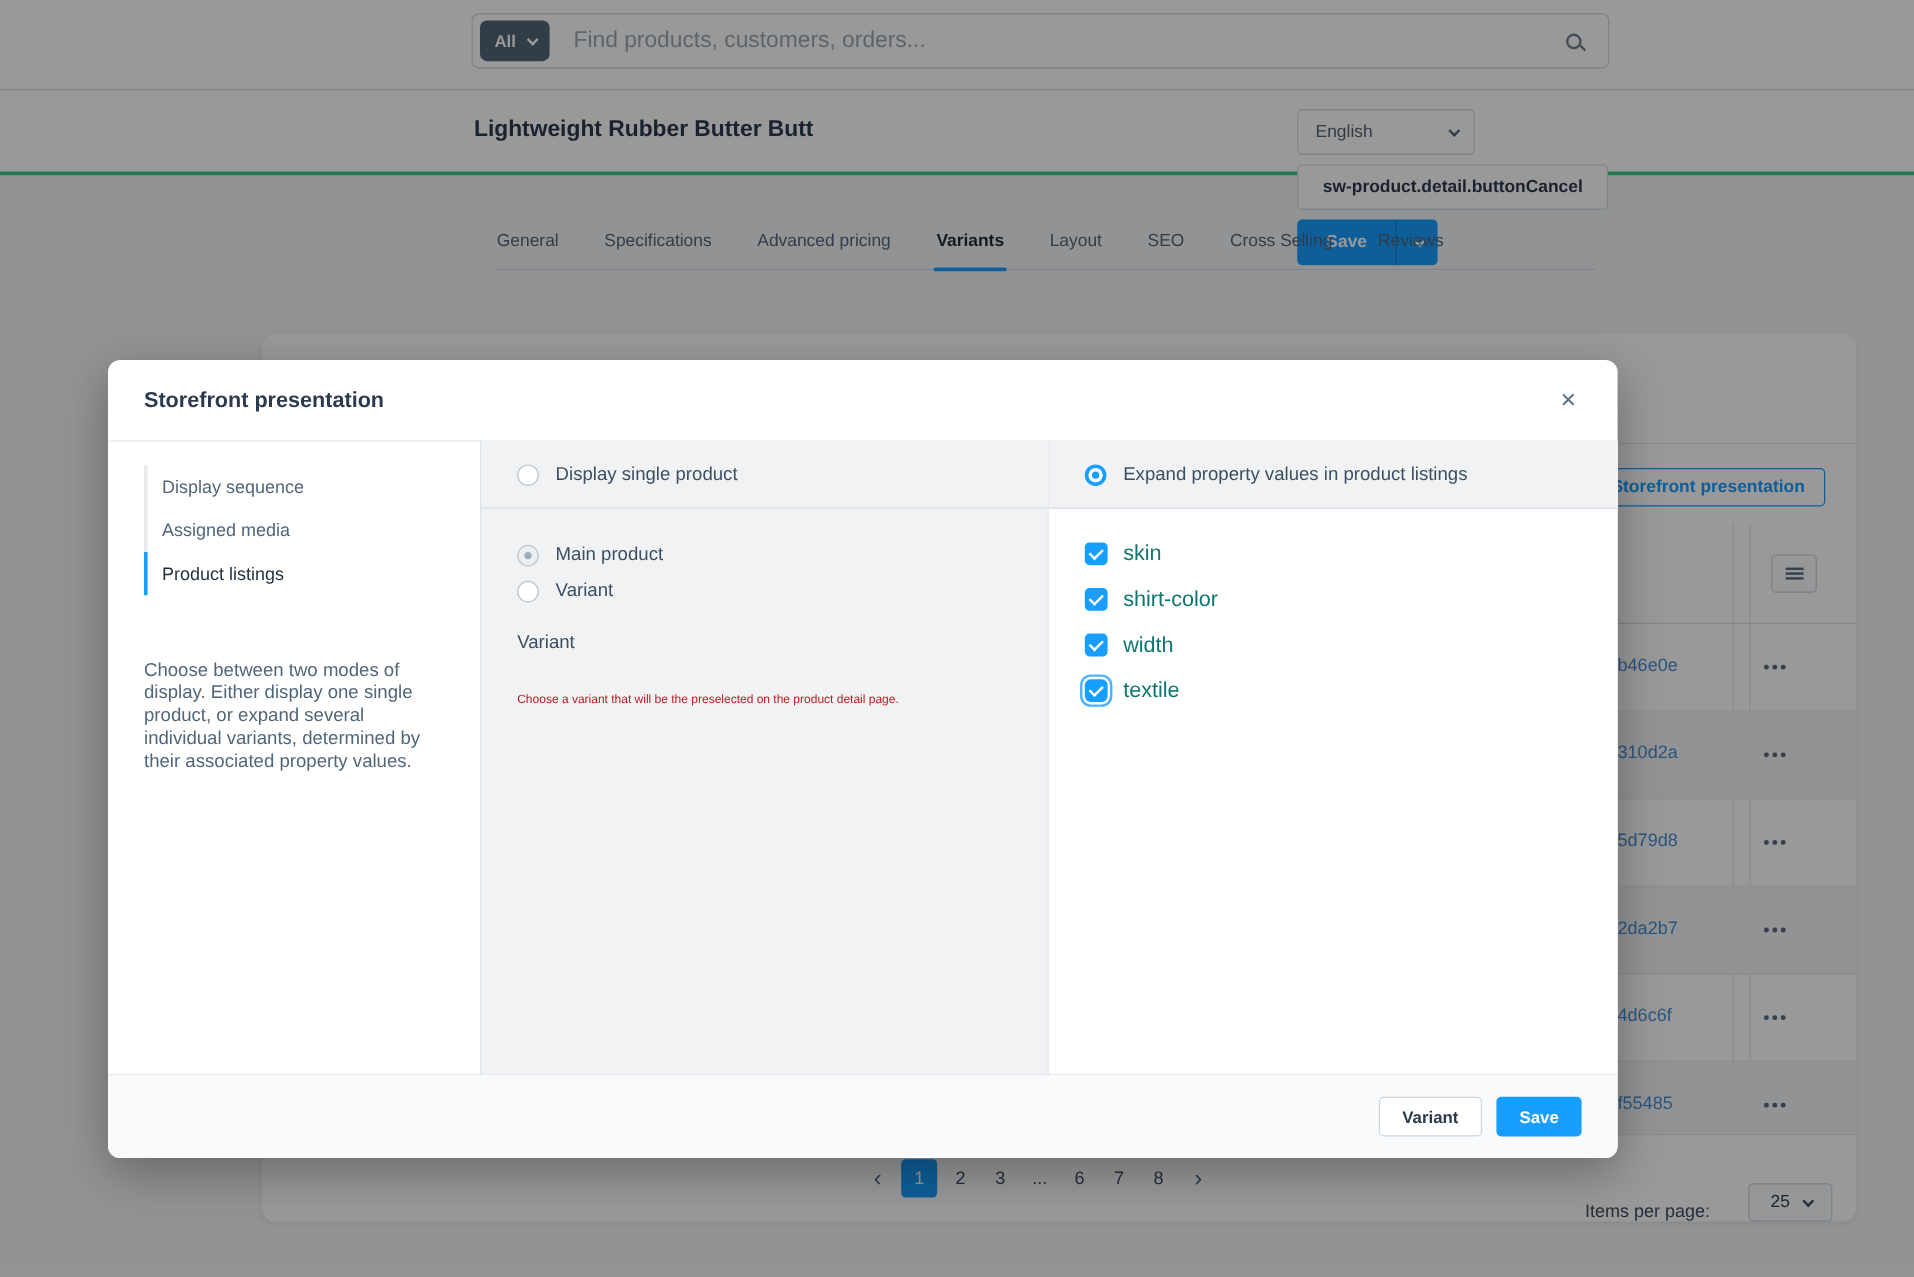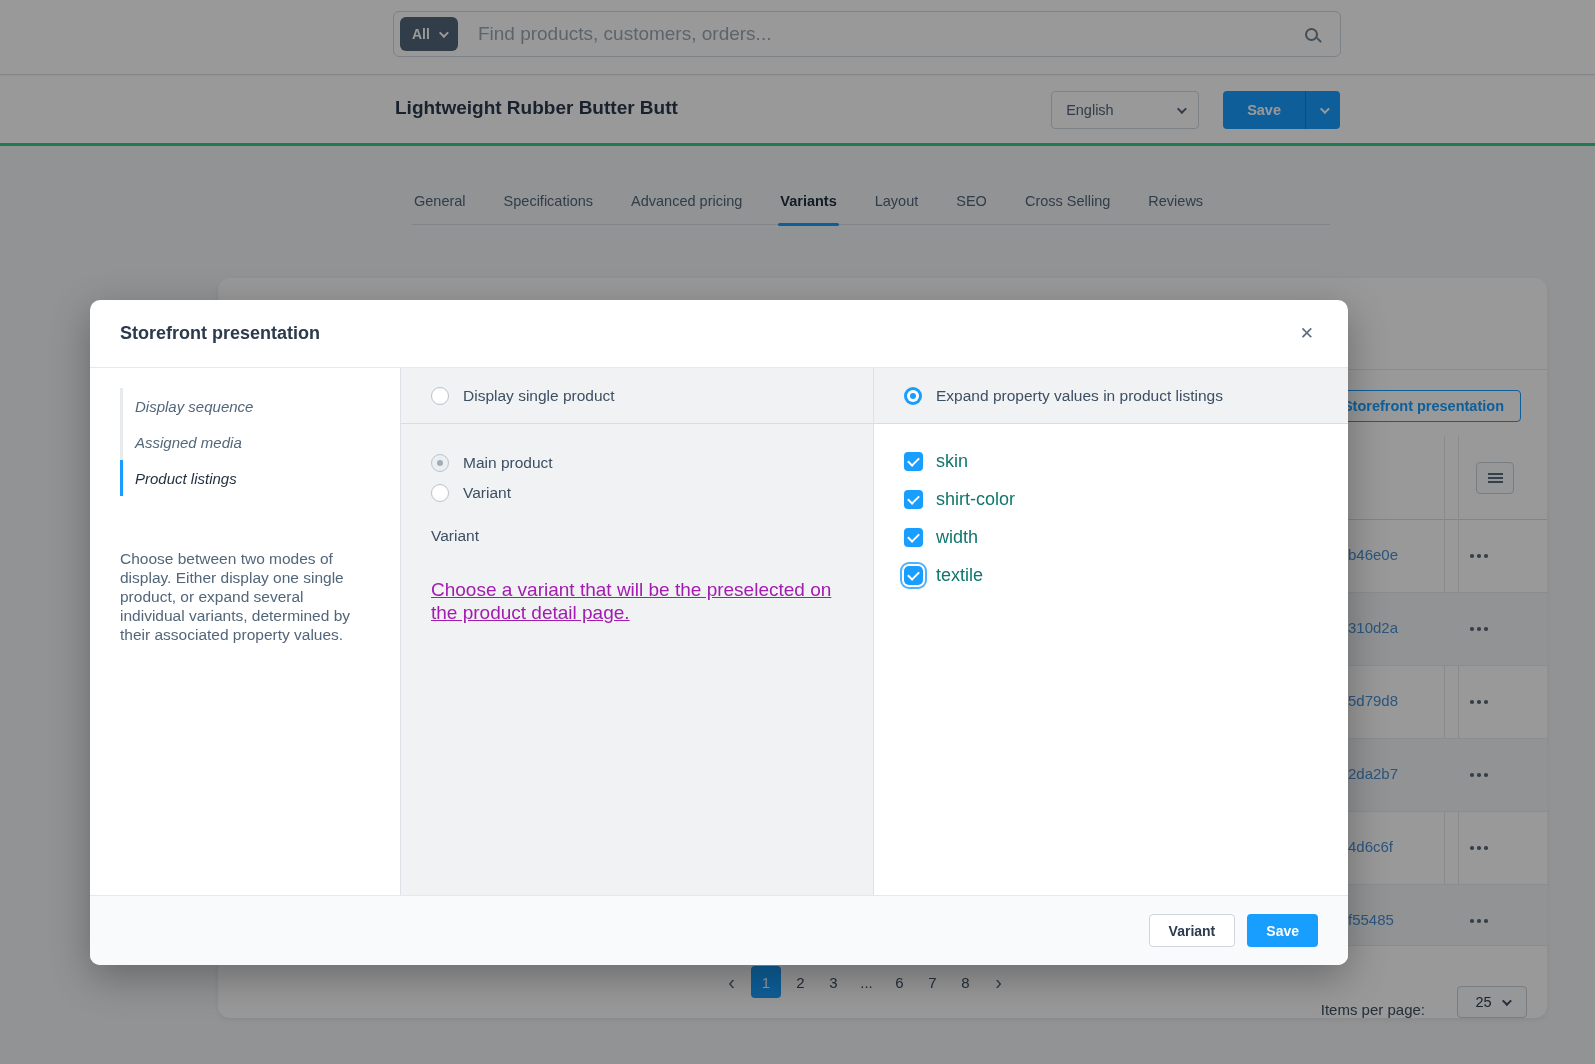--- a/index.html
+++ b/index.html
@@ -21,21 +21,21 @@
                   font-family:"Liberation Sans", sans-serif; background:transparent; }
   .search-input::placeholder { color:#9aa8b5; }
   .mag { position:relative; width:13px; height:13px; border:2px solid #6e8091; border-radius:50%; margin-right:22px; }
   .mag::after { content:''; position:absolute; width:6px; height:2px; background:#6e8091;
                 right:-6px; bottom:-2px; transform:rotate(45deg); }
 
   
   .smartbar { position:absolute; top:76px; left:0; right:0; height:70px; background:#fff;
               border-bottom:3px solid #35cc85; }
   .sb-title { position:absolute; left:395px; top:21px; font-size:19px; font-weight:700; color:#2b3a4d; }
-  .sb-right { position:absolute; right:255px; top:15px; display:flex; gap:24px; align-items:flex-start; }
+  .sb-right { position:absolute; right:255px; top:15px; display:flex; gap:8px; align-items:flex-start;flex-direction:column; }
   .lang-select { width:148px; height:38px; border:1px solid #d1d9e0; border-radius:4px; background:#fff;
                  display:flex; align-items:center; justify-content:space-between; padding:0 14px;
                  font-size:14.5px; color:#52667a; cursor:pointer; }
   .btn-ghost-dark { height:38px; padding:0 20px; border:1px solid #d1d9e0; border-radius:4px; background:#fff;
                     font-size:14.5px; font-weight:600; color:#2b3a4d; display:flex; align-items:center; cursor:pointer; }
   .save-split { height:38px; display:flex; border-radius:4px; overflow:hidden; background:#189eff; cursor:pointer; }
   .save-main { padding:0 24px; display:flex; align-items:center; color:#fff; font-size:14.5px; font-weight:600;
                border-right:1px solid rgba(0,0,0,0.18); }
   .save-arrow { width:34px; display:flex; align-items:center; justify-content:center; color:#fff; }
 
@@ -86,21 +86,21 @@
   .modal { position:absolute; left:90px; top:300px; width:1258px; height:665px; background:#fff;
            border-radius:10px; box-shadow:0 12px 40px rgba(0,0,0,0.3); z-index:60; display:flex; flex-direction:column; }
   .modal-header { height:68px; display:flex; align-items:center; justify-content:space-between;
                   padding:0 30px; border-bottom:1px solid #e5e8ec; }
   .modal-title { font-size:18px; font-weight:700; color:#2b3a4d; }
   .modal-close { font-size:17px; color:#5c7082; cursor:pointer; line-height:1; padding:4px; }
   .modal-body { flex:1; display:grid; grid-template-columns:310px 474px 474px; min-height:0; }
 
   .m-sidebar { padding-top:20px; }
   .m-nav-item { height:36px; display:flex; align-items:center; margin-left:30px; padding-left:12px;
-                border-left:3px solid #e8ebee; font-size:15px; color:#52667a; cursor:pointer;font-style:italic; }
+                border-left:3px solid #e8ebee; font-size:15px; color:#52667a; cursor:pointer; }
   .m-nav-item.active { border-left-color:#189eff; color:#1f2e3d; }
   .m-desc { margin:54px 28px 0 30px; font-size:15.5px; color:#52667a; line-height:1.22; }
 
   .m-middle { background:#f0f2f4; border-left:1px solid #dde2e8; border-right:1px solid #dde2e8; }
   .mode-row { height:56px; display:flex; align-items:center; gap:14px; padding-left:30px;
               border-bottom:1px solid #d8dde3; background:#f0f2f4; }
   .mode-label { font-size:15.5px; color:#3d4f63; }
   .m-mid-content { padding:24px 30px 0 30px; }
   .radio { width:18px; height:18px; border-radius:50%; border:1px solid #b9c3cd; background:#fff;
            position:relative; flex:none; cursor:pointer; }
@@ -109,21 +109,21 @@
   .radio.on::before { content:''; position:absolute; inset:6px; background:#189eff; border-radius:50%; z-index:1; }
   .radio.dis-on { background:#eceff2; }
   .radio.dis-on::before { content:''; position:absolute; inset:5px; border-radius:50%; background:#9fadbb; }
   .radio-line { display:flex; align-items:center; gap:14px; height:30px; }
   .radio-line .lbl { font-size:15.5px; color:#3d4f63; }
   .field-label { margin-top:19px; font-size:15.5px; color:#3d4f63; }
   .variant-select { margin-top:8px; height:44px; background:#fff; border:1px solid #cdd5dd; border-radius:4px;
                     display:flex; align-items:center; padding:0 16px; cursor:pointer; }
   .vs-text { flex:1; font-size:15.5px; color:#3d4f63; white-space:nowrap; overflow:hidden; }
   .vs-hint { color:#a4b0bc; }
-  .help-text { margin-top:33px; font-size:19px; color:#a21caf; line-height:1.22; max-width:402px;text-decoration:underline; }
+  .help-text { margin-top:33px; font-size:10px; color:#b91c1c; line-height:1.22; max-width:402px; }
 
   .m-right { background:#fff; }
   .m-right-content { padding:28px 30px 0 30px; }
   .cb-row { display:flex; align-items:center; gap:13px; height:19px; margin-bottom:19px; }
   .cb { width:19px; height:19px; border-radius:4px; background:#189eff; position:relative; flex:none; cursor:pointer; }
   .cb::after { content:''; position:absolute; left:4px; top:4.5px; width:9px; height:5px;
                border-left:2.5px solid #fff; border-bottom:2.5px solid #fff; transform:rotate(-45deg); }
   .cb.focused { box-shadow:0 0 0 2px #fff, 0 0 0 4px #4fb2ff; border-radius:5px; }
   .cb-label { font-size:18px; color:#0f766e; }
 
@@ -150,20 +150,23 @@
       <span class="mag"></span>
     </div>
   </div>
 
   <div class="smartbar">
     <div class="sb-title">Lightweight Rubber Butter Butt</div>
     <div class="sb-right">
       <div class="lang-select">
         <span>English</span>
         <span class="chev sm" style="color:#52667a"></span>
+      </div>
+      <div class="btn-ghost-dark">
+        <span>sw-product.detail.buttonCancel</span>
       </div>
       <div class="save-split">
         <span class="save-main">Save</span>
         <span class="save-arrow">
           <span class="chev sm"></span>
         </span>
       </div>
     </div>
   </div>
 

